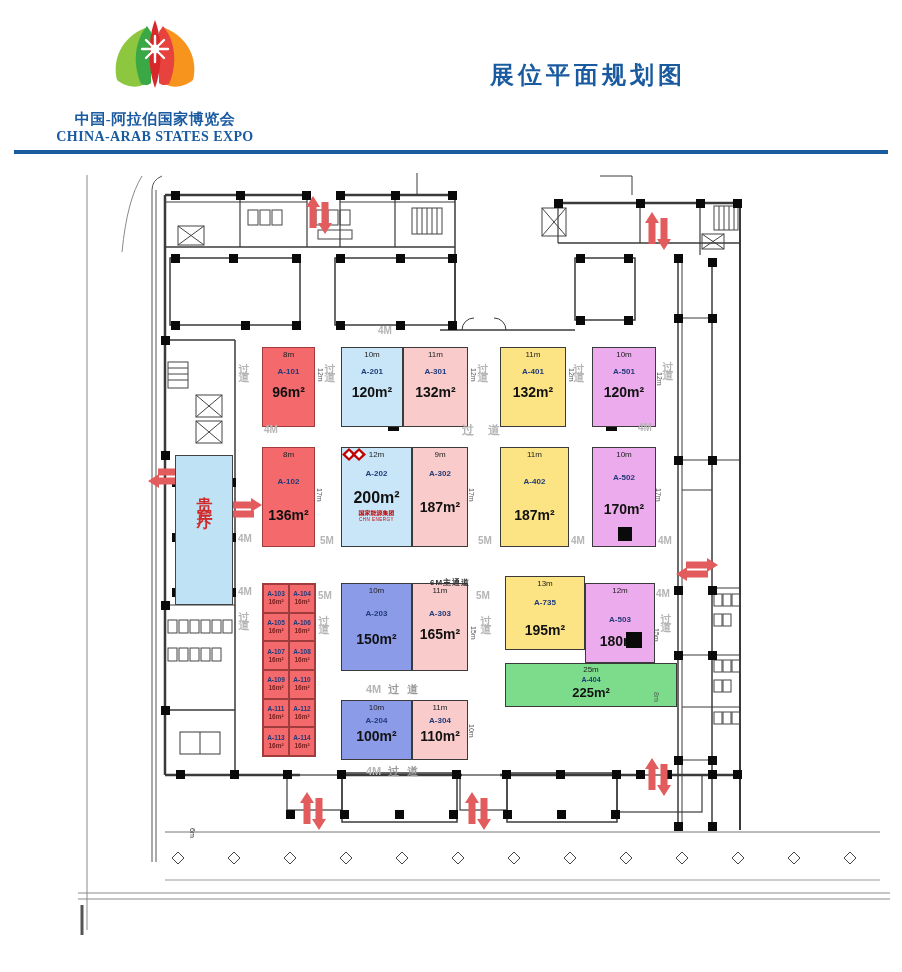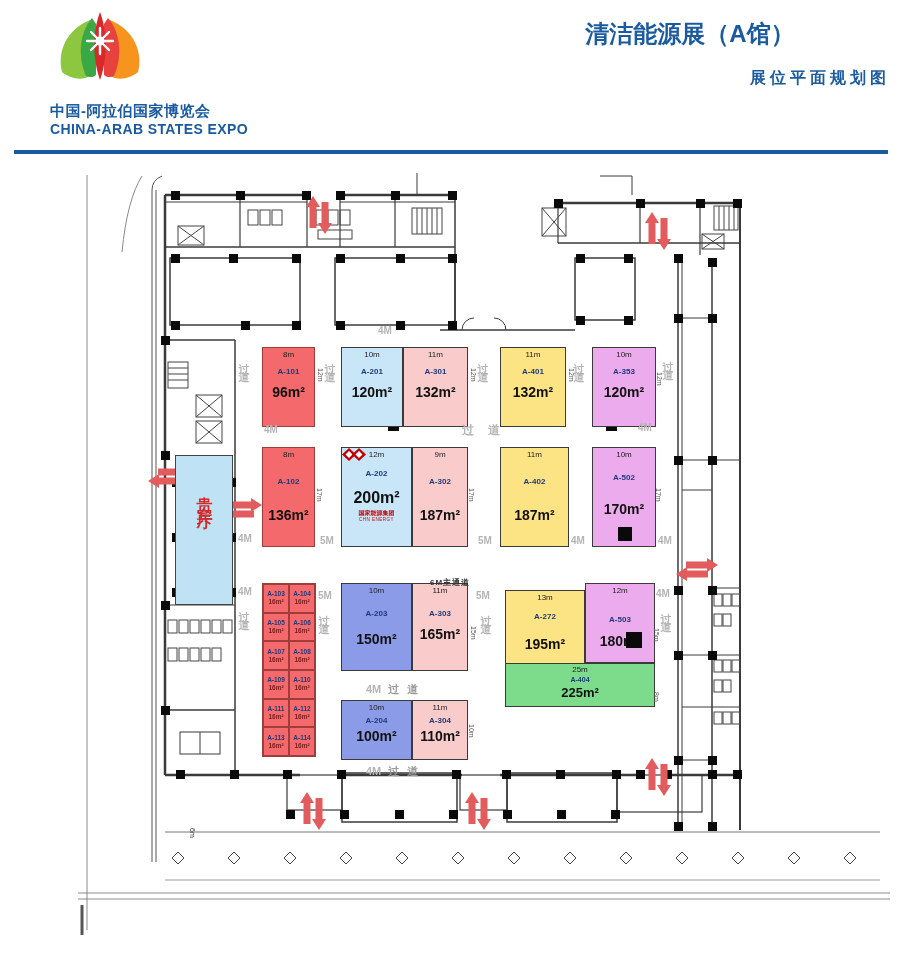--- a/index.html
+++ b/index.html
@@ -1,25 +1,25 @@
 <!DOCTYPE html>
 <html><head>
 <meta charset="utf-8">
 <style>
   html,body{margin:0;padding:0;background:#fff;width:902px;height:972px;overflow:hidden;
     font-family:"Liberation Sans","DejaVu Sans",sans-serif;}
   .page{position:relative;width:902px;height:972px;background:#fff;}
   
-  .hdr-logo{position:absolute;left:50px;top:10px;width:210px;}
+  .hdr-logo{position:absolute;left:50px;top:18px;width:210px;text-align:center;font-family:Liberation Serif, serif;}
   .hdr-logo .cn{font-size:15px;font-weight:bold;color:#1A5AA0;letter-spacing:.5px;margin-top:2px;}
   .hdr-logo .en{font-size:14px;font-weight:bold;color:#1A5AA0;letter-spacing:.4px;}
   .hdr-title{position:absolute;right:12px;top:12px;width:400px;color:#1A5A9E;font-weight:bold;}
   .hdr-title .t1{font-size:26px;text-align:center;line-height:42px;}
   .hdr-title .t2{font-size:24px;text-align:center;line-height:44px;}
-  .hdr-title .t3{font-size:16px;text-align:right;line-height:44px;letter-spacing:4px;}
+  .hdr-title .t3{font-size:24px;text-align:left;line-height:44px;letter-spacing:4px;margin-top:41px;}
   .hdr-rule{position:absolute;left:14px;top:150px;width:874px;height:4px;background:#1A5A9E;}
   
   .plan{position:absolute;left:0;top:162px;width:902px;height:810px;}
   .plan svg{position:absolute;left:0;top:0;}
   .booth{position:absolute;border:1px solid #3a3a3a;box-sizing:border-box;display:flex;
     flex-direction:column;align-items:center;text-align:center;}
   .booth .b-dim{font-size:8px;color:#222;margin-top:2px;line-height:9px;}
   .booth .b-code{font-size:8px;font-weight:bold;color:#1F3A7A;margin-top:8px;line-height:9px;}
   .booth .b-area{font-size:14px;font-weight:bold;color:#111;margin-top:9px;line-height:15px;}
   .booth.short .b-code{margin-top:4px;} .booth.short .b-area{margin-top:4px;}
@@ -71,21 +71,20 @@
         <path d="M41,22 L59,40"></path>
           <path d="M59,22 L41,40"></path>
       </g>
       <circle cx="50" cy="31" r="4.5" fill="#fff"></circle>
     </svg>
     <div class="cn">中国-阿拉伯国家博览会</div>
     <div class="en">CHINA-ARAB STATES EXPO</div>
   </div>
 
   <div class="hdr-title">
-    <div class="t2">清洁能源展（A馆）</div>
     <div class="t3">展位平面规划图</div>
   </div>
 
   <div class="hdr-rule"></div>
 
   <div class="plan">
 
     <svg width="902" height="810" viewBox="0 0 902 810">
       <defs>
         <symbol id="barrow" overflow="visible">
@@ -380,21 +379,21 @@
       <div class="b-code">A-301</div>
       <div class="b-area">132m²</div>
     </div>
     <div class="booth c-yellow" style="left:500px;top:185px;width:66px;height:80px">
       <div class="b-dim">11m</div>
       <div class="b-code">A-401</div>
       <div class="b-area">132m²</div>
     </div>
     <div class="booth c-violet" style="left:592px;top:185px;width:64px;height:80px">
       <div class="b-dim">10m</div>
-      <div class="b-code">A-353</div>
+      <div class="b-code">A-501</div>
       <div class="b-area">120m²</div>
     </div>
 
     <div class="booth c-red" style="left:262px;top:285px;width:53px;height:100px">
       <div class="b-dim">8m</div>
       <div class="b-code" style="margin-top:18px">A-102</div>
       <div class="b-area" style="margin-top:22px">136m²</div>
     </div>
     <div class="booth c-blue big" style="left:341px;top:285px;width:71px;height:100px">
       <div class="b-dim">12m</div>
@@ -406,21 +405,21 @@
           <polygon points="7,3 10.5,6.5 7,10 3.5,6.5" fill="#fff"></polygon>
           <polygon points="17,0 24,6.5 17,13 10,6.5" fill="#C00000"></polygon>
           <polygon points="17,3 20.5,6.5 17,10 13.5,6.5" fill="#fff"></polygon>
         </svg>
         <div class="xn">国家能源集团</div>
         <div class="xe">CHN ENERGY</div>
       </div>
     </div>
     <div class="booth c-pink" style="left:412px;top:285px;width:56px;height:100px">
       <div class="b-dim">9m</div>
-      <div class="b-code" style="margin-top:18px">A-302</div>
+      <div class="b-code" style="margin-top:10px">A-302</div>
       <div class="b-area" style="margin-top:22px">187m²</div>
     </div>
     <div class="booth c-yellow" style="left:500px;top:285px;width:69px;height:100px">
       <div class="b-dim">11m</div>
       <div class="b-code" style="margin-top:18px">A-402</div>
       <div class="b-area" style="margin-top:22px">187m²</div>
     </div>
     <div class="booth c-violet" style="left:592px;top:285px;width:64px;height:100px">
       <div class="b-dim">10m</div>
       <div class="b-code" style="margin-top:14px">A-502</div>
@@ -482,32 +481,32 @@
     <div class="booth c-peri" style="left:341px;top:421px;width:71px;height:88px">
       <div class="b-dim">10m</div>
       <div class="b-code" style="margin-top:14px">A-203</div>
       <div class="b-area" style="margin-top:14px">150m²</div>
     </div>
     <div class="booth c-pink" style="left:412px;top:421px;width:56px;height:88px">
       <div class="b-dim">11m</div>
       <div class="b-code" style="margin-top:14px">A-303</div>
       <div class="b-area" style="">165m²</div>
     </div>
-    <div class="booth c-yellow" style="left:505px;top:428px;width:80px;height:74px">
+    <div class="booth c-yellow" style="left:505px;top:414px;width:80px;height:74px">
       <div class="b-dim">13m</div>
-      <div class="b-code" style="margin-top:10px">A-272</div>
+      <div class="b-code" style="margin-top:10px">A-735</div>
       <div class="b-area" style="margin-top:16px">195m²</div>
     </div>
     <div class="booth c-violet" style="left:585px;top:421px;width:70px;height:80px">
       <div class="b-dim">12m</div>
       <div class="b-code" style="margin-top:20px">A-503</div>
       <div class="b-area" style="margin-top:10px">180m²</div>
       <div class="sq" style="left:40px;top:48px;width:16px;height:16px"></div>
     </div>
-    <div class="booth c-green flat" style="left:505px;top:501px;width:150px;height:44px">
+    <div class="booth c-green flat" style="left:505px;top:501px;width:172px;height:44px">
       <div class="b-dim">25m</div>
       <div class="b-code">A-404</div>
       <div class="b-area">225m²</div>
     </div>
 
     <div class="booth c-peri short" style="left:341px;top:538px;width:71px;height:60px">
       <div class="b-dim">10m</div>
       <div class="b-code">A-204</div>
       <div class="b-area">100m²</div>
     </div>

